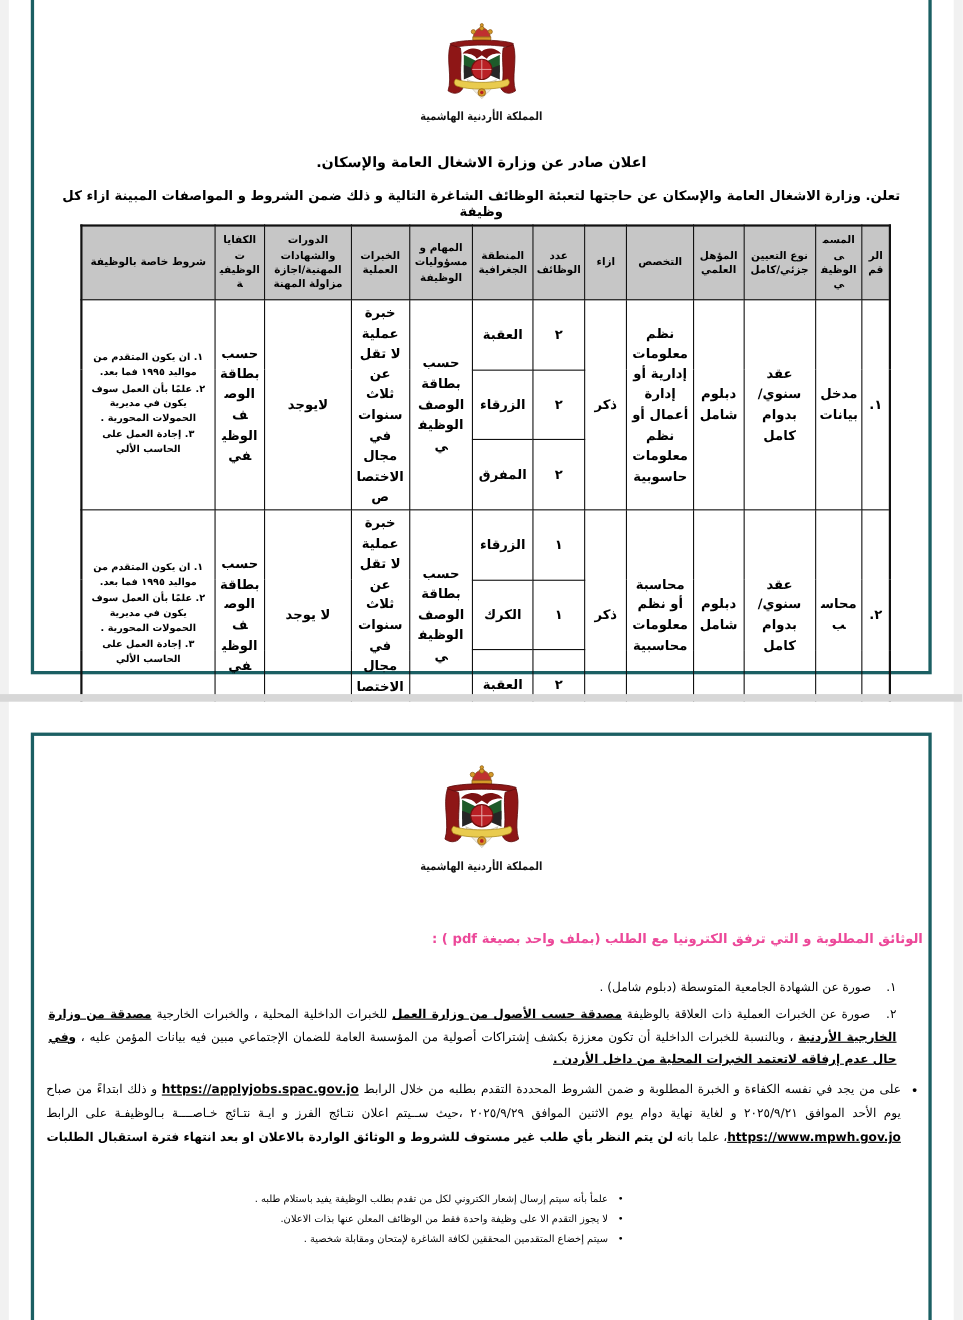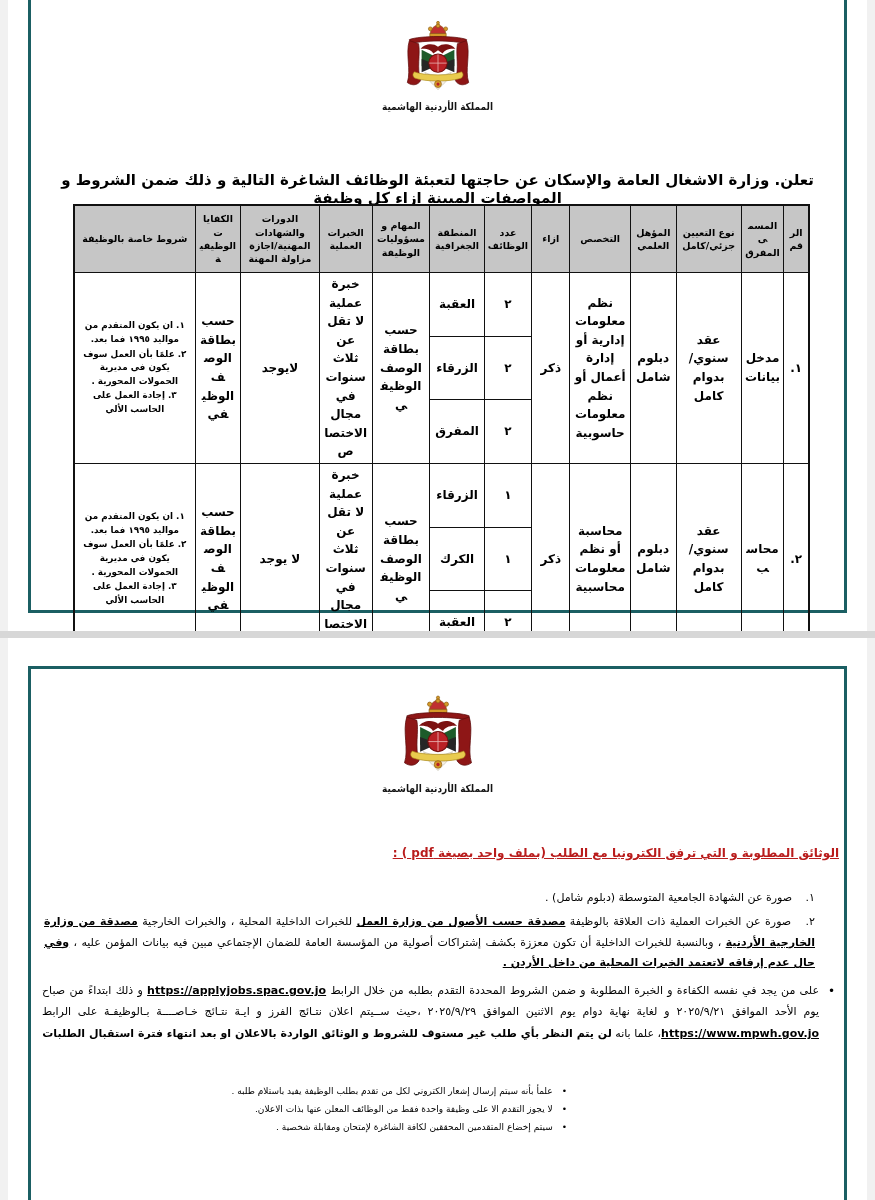--- a/index.html
+++ b/index.html
@@ -12,32 +12,32 @@
   .frame{position:absolute;left:20px;right:20px;border:3px solid #1b5f63;}
   #frame1{top:-8px;bottom:18px;}
   #frame2{top:28px;bottom:-8px;}
 
   .emblem-wrap{position:absolute;left:50%;transform:translateX(-50%);width:130px;text-align:center;}
   #emblem1{top:20px;}
   #emblem2{top:56px;}
   .emblem-caption{font-size:9px;font-weight:bold;color:#141414;letter-spacing:-0.5px;transform:scaleY(1.15);margin-top:2px;white-space:nowrap;}
 
   .doc-title{position:absolute;top:141px;left:0;right:0;text-align:center;font-size:13px;font-weight:bold;color:#000;}
-  .doc-intro{position:absolute;top:171px;left:30px;right:30px;text-align:center;font-size:15px;font-weight:bold;color:#000;}
+  .doc-intro{position:absolute;top:171px;left:30px;right:30px;text-align:center;font-size:12px;font-weight:bold;color:#000;}
 
   .tbl-wrap{position:absolute;top:204px;right:57px;width:737px;}
   table{width:100%;border-collapse:collapse;table-layout:fixed;direction:rtl;border:2px solid #111;}
   th,td{border:1px solid #111;font-weight:bold;color:#000;text-align:center;vertical-align:middle;padding:2px 3px;font-size:12px;line-height:1.55;word-wrap:break-word;}
   thead th{background:#c6c6c6;height:62px;font-size:9.5px;line-height:1.4;}
   tr.sub1>td{height:39px;}
   tr.sub2>td{height:44px;}
   td.conds{font-size:8.8px;padding:12px 6px;}
   td.conds div{margin:1px 0;}
 
-  .p2-heading{position:absolute;top:208px;right:28px;font-size:12px;font-weight:bold;text-decoration:underline;color:#b91c1c;}
+  .p2-heading{position:absolute;top:208px;right:28px;font-size:12px;font-weight:bold;color:#ec4899;}
   .docs-list{position:absolute;top:250px;right:52px;left:36px;font-size:11px;color:#000;line-height:1.85;}
   .docs-item{margin-bottom:4px;text-align:justify;}
   .docs-item .num{margin-left:10px;}
   .bu{font-weight:bold;text-decoration:underline;}
   .b{font-weight:bold;}
   .apply-block{position:absolute;top:342px;right:30px;left:34px;font-size:11px;line-height:1.95;text-align:justify;color:#000;padding-right:18px;}
   .apply-bullet{position:absolute;right:2px;top:0;font-size:12px;}
   .link{font-weight:bold;text-decoration:underline;color:#000;unicode-bidi:embed;}
   .notes{position:absolute;top:444px;right:300px;font-size:9px;color:#000;line-height:2.0;}
   .note-row{display:flex;gap:9px;white-space:nowrap;}
@@ -76,20 +76,21 @@
         <path d="M30 51 C34 61 40 64 43 68 C46 64 52 61 56 51 C48 55 38 55 30 51 Z" fill="#f3eee2" stroke="#b9b39f" stroke-width="0.5"></path>
         <circle cx="43" cy="42" r="9" fill="#b92025" stroke="#701010"></circle>
         <path d="M34.5 42 h17 M43 33.5 v17" stroke="#e8aeae" stroke-width="0.8" fill="none"></path>
         <path d="M20 50.5 C28 54.5 58 54.5 66 50.5 C68 52.5 68 54.5 66 56.5 C56 60.5 30 60.5 20 56.5 C18 54.5 18 52.5 20 50.5 Z" fill="#e9cb4e" stroke="#a88618" stroke-width="0.6"></path>
         <circle cx="43" cy="62.5" r="3.4" fill="#d59a28" stroke="#8a5a10" stroke-width="0.6"></circle>
         <circle cx="43" cy="62.5" r="1.5" fill="#b92025"></circle>
       </svg>
       <div class="emblem-caption">المملكة الأردنية الهاشمية</div>
     </div>
 
+    <div class="doc-title">اعلان صادر عن وزارة الاشغال العامة والإسكان.</div>
     <div class="doc-intro">تعلن. وزارة الاشغال العامة والإسكان عن حاجتها لتعبئة الوظائف الشاغرة التالية و ذلك ضمن الشروط و المواصفات المبينة ازاء كل وظيفة</div>
 
     <div class="tbl-wrap">
       <table>
         <colgroup>
           <col style="width:3.4%">
             <col style="width:5.8%">
             <col style="width:8.8%">
             <col style="width:6.2%">
           <col style="width:8.2%">
@@ -98,21 +99,21 @@
             <col style="width:7.4%">
           <col style="width:7.8%">
             <col style="width:7.2%">
             <col style="width:10.6%">
             <col style="width:6.2%">
           <col style="width:16.4%">
         </colgroup>
         <thead>
           <tr>
             <th>الرقم</th>
-            <th>المسمى المفرق</th>
+            <th>المسمى الوظيفي</th>
             <th>نوع التعيين جزئي/كامل</th>
             <th>المؤهل العلمي</th>
             <th>التخصص</th>
             <th>ازاء</th>
             <th>عدد الوظائف</th>
             <th>المنطقة الجغرافية</th>
             <th>المهام و مسؤوليات الوظيفة</th>
             <th>الخبرات العملية</th>
             <th>الدورات والشهادات المهنية/اجازة مزاولة المهنة</th>
             <th>الكفايات الوظيفية</th>

